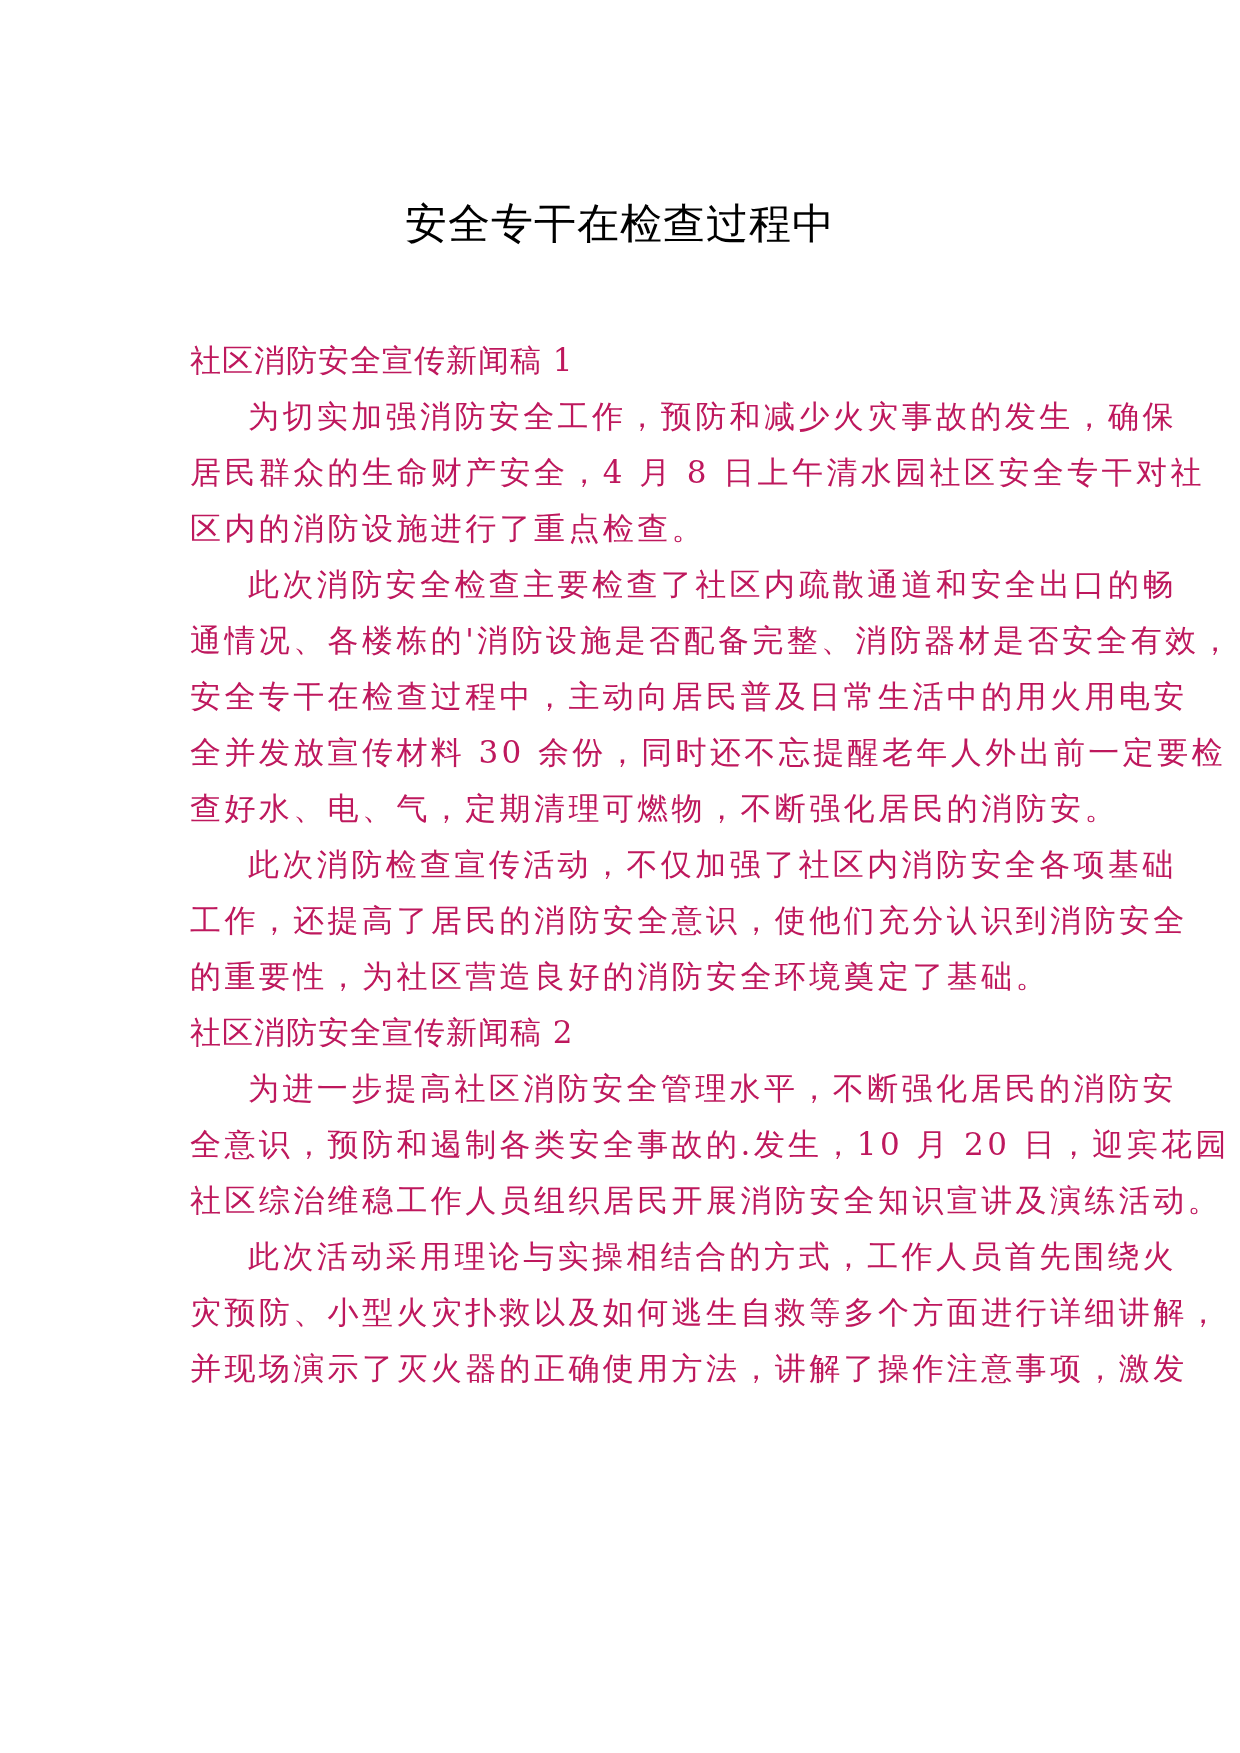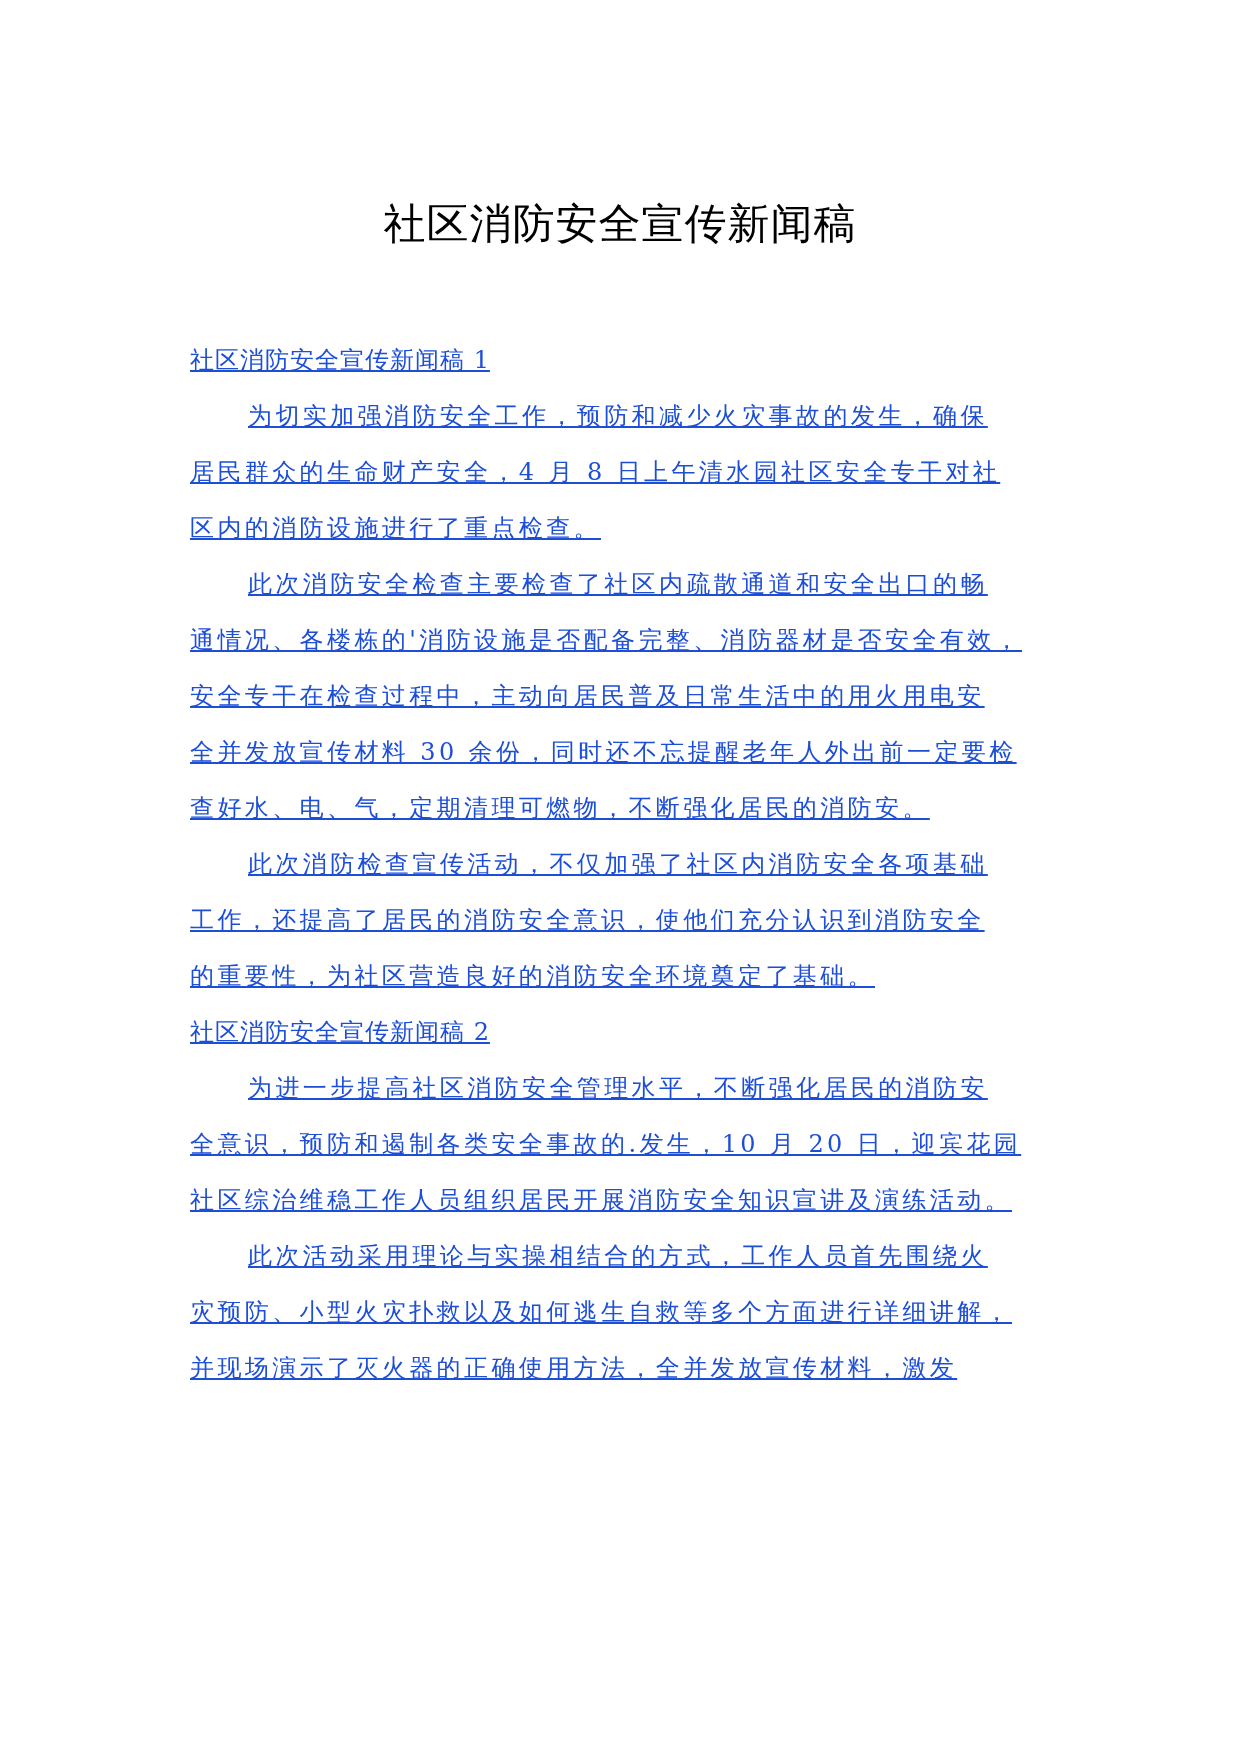--- a/index.html
+++ b/index.html
@@ -1,30 +1,30 @@
 <!DOCTYPE html>
 <html><head>
   <meta charset="utf-8">
   <style>
     html, body { margin: 0; padding: 0; background: #ffffff; }
     body { width: 1240px; height: 1753px; position: relative; overflow: hidden;
            font-family: "DejaVu Serif", "Liberation Serif", serif; color: #111111; }
     .title { position: absolute; left: 0; width: 1240px; top: 196px; text-align: center;
              font-family: "DejaVu Sans", "Liberation Sans", sans-serif; font-size: 42px; line-height: 56px;
              letter-spacing: 1px; color: #000; }
-    .line { position: absolute; left: 190px; font-size: 24px; line-height: 36px; white-space: nowrap;
-            letter-spacing: 3.4px; color: #1d4ed8; text-decoration: underline; }
+    .line { position: absolute; left: 190px; font-size: 31px; line-height: 36px; white-space: nowrap;
+            letter-spacing: 3.4px; color: #be185d; }
     .line.indent { left: 248px; }
     .line.heading { letter-spacing: 1px; }
   </style>
 </head>
 <body>
 
 <div>
-  <div class="title">社区消防安全宣传新闻稿</div>
+  <div class="title">安全专干在检查过程中</div>
 
   <div class="line heading" style="top:342px">社区消防安全宣传新闻稿 1</div>
 
   <div class="line indent" style="top:398px">为切实加强消防安全工作，预防和减少火灾事故的发生，确保</div>
   <div class="line" style="top:454px">居民群众的生命财产安全，4 月 8 日上午清水园社区安全专干对社</div>
   <div class="line" style="top:510px">区内的消防设施进行了重点检查。</div>
 
   <div class="line indent" style="top:566px">此次消防安全检查主要检查了社区内疏散通道和安全出口的畅</div>
   <div class="line" style="top:622px">通情况、各楼栋的'消防设施是否配备完整、消防器材是否安全有效，</div>
   <div class="line" style="top:678px">安全专干在检查过程中，主动向居民普及日常生活中的用火用电安</div>
@@ -36,14 +36,14 @@
   <div class="line" style="top:958px">的重要性，为社区营造良好的消防安全环境奠定了基础。</div>
 
   <div class="line heading" style="top:1014px">社区消防安全宣传新闻稿 2</div>
 
   <div class="line indent" style="top:1070px">为进一步提高社区消防安全管理水平，不断强化居民的消防安</div>
   <div class="line" style="top:1126px">全意识，预防和遏制各类安全事故的.发生，10 月 20 日，迎宾花园</div>
   <div class="line" style="top:1182px">社区综治维稳工作人员组织居民开展消防安全知识宣讲及演练活动。</div>
 
   <div class="line indent" style="top:1238px">此次活动采用理论与实操相结合的方式，工作人员首先围绕火</div>
   <div class="line" style="top:1294px">灾预防、小型火灾扑救以及如何逃生自救等多个方面进行详细讲解，</div>
-  <div class="line" style="top:1350px">并现场演示了灭火器的正确使用方法，全并发放宣传材料，激发</div>
+  <div class="line" style="top:1350px">并现场演示了灭火器的正确使用方法，讲解了操作注意事项，激发</div>
 </div>
 
 </body></html>

